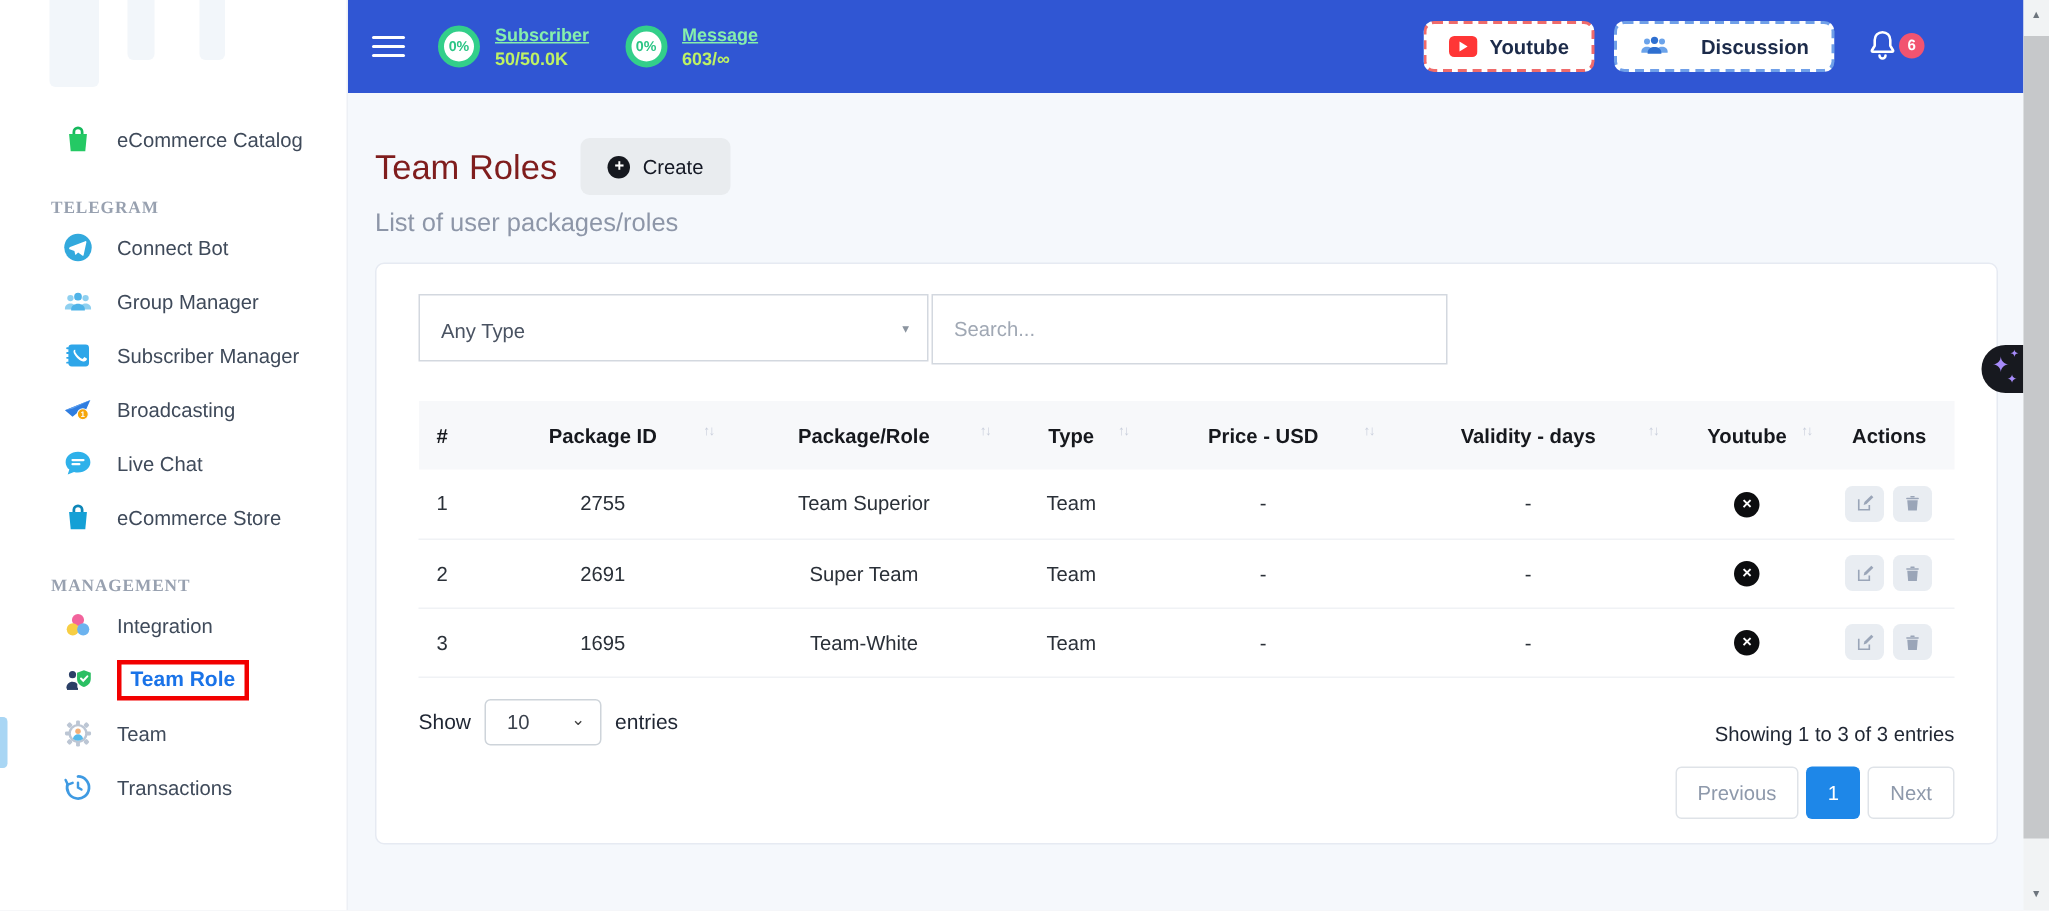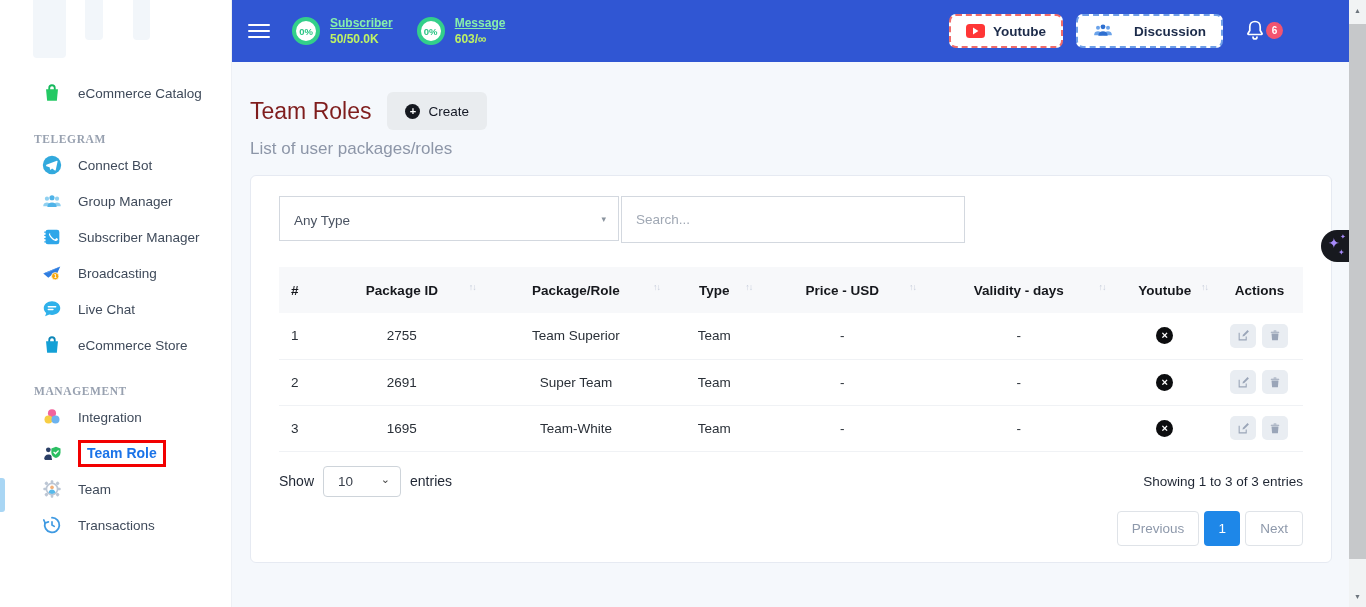--- a/index.html
+++ b/index.html
@@ -55,21 +55,21 @@
   col.c0{width:4%} col.c1{width:16%} col.c2{width:18%} col.c3{width:9%} col.c4{width:16%} col.c5{width:18.5%} col.c6{width:10%} col.c7{width:8.5%}
   thead th { background:#f7f8fa; height:46px; font-size:13.5px; font-weight:bold; color:#16181d; text-align:center; position:relative; cursor:pointer; }
   thead th:first-child { text-align:left; padding-left:12px; }
   .sort { position:absolute; right:8px; top:15px; color:#c8cedb; font-size:9px; letter-spacing:-1px; }
   tbody td { height:46px; font-size:13.5px; color:#2a3038; text-align:center; border-bottom:1px solid #f0f2f5; }
   tbody td:first-child { text-align:left; padding-left:12px; }
   .x-circle { display:inline-flex; width:17px; height:17px; border-radius:50%; background:#0c0d0f; color:#fff; font-size:11px; font-weight:bold; align-items:center; justify-content:center; line-height:1; }
   .actions-cell { display:inline-flex; gap:6px; }
   .icon-btn { width:26px; height:24px; border-radius:5px; background:#e9edf2; border:none; display:inline-flex; align-items:center; justify-content:center; cursor:pointer; }
 
-  .entries-row { display:flex; align-items:center; justify-content:space-between; margin-top:14px; }
+  .entries-row { display:flex; align-items:flex-end; justify-content:space-between; margin-top:14px; }
   .show-group { display:flex; align-items:center; gap:9px; font-size:14px; color:#1f2633; }
   .page-size { width:78px; height:31px; border:1px solid #ced4da; border-radius:4px; display:flex; align-items:center; justify-content:space-between; padding:0 10px 0 14px; font-size:13.5px; color:#3a414c; cursor:pointer; background:#fff; }
   .page-size .chev { font-size:11px; color:#444; margin-top:-3px; }
   .summary { font-size:13.5px; color:#1f2633; }
 
   .pagination-row { display:flex; justify-content:flex-end; gap:5px; margin-top:14px; }
   .pg-btn { height:35px; border:1px solid #dfe3e8; background:#fff; border-radius:4px; font-size:13.5px; color:#8e99ab; padding:0 14px; cursor:pointer; font-family:inherit; }
   .pg-current { width:36px; height:35px; border:none; border-radius:4px; background:#1e87e8; color:#fff; font-size:13.5px; cursor:pointer; font-family:inherit; }
 
   

